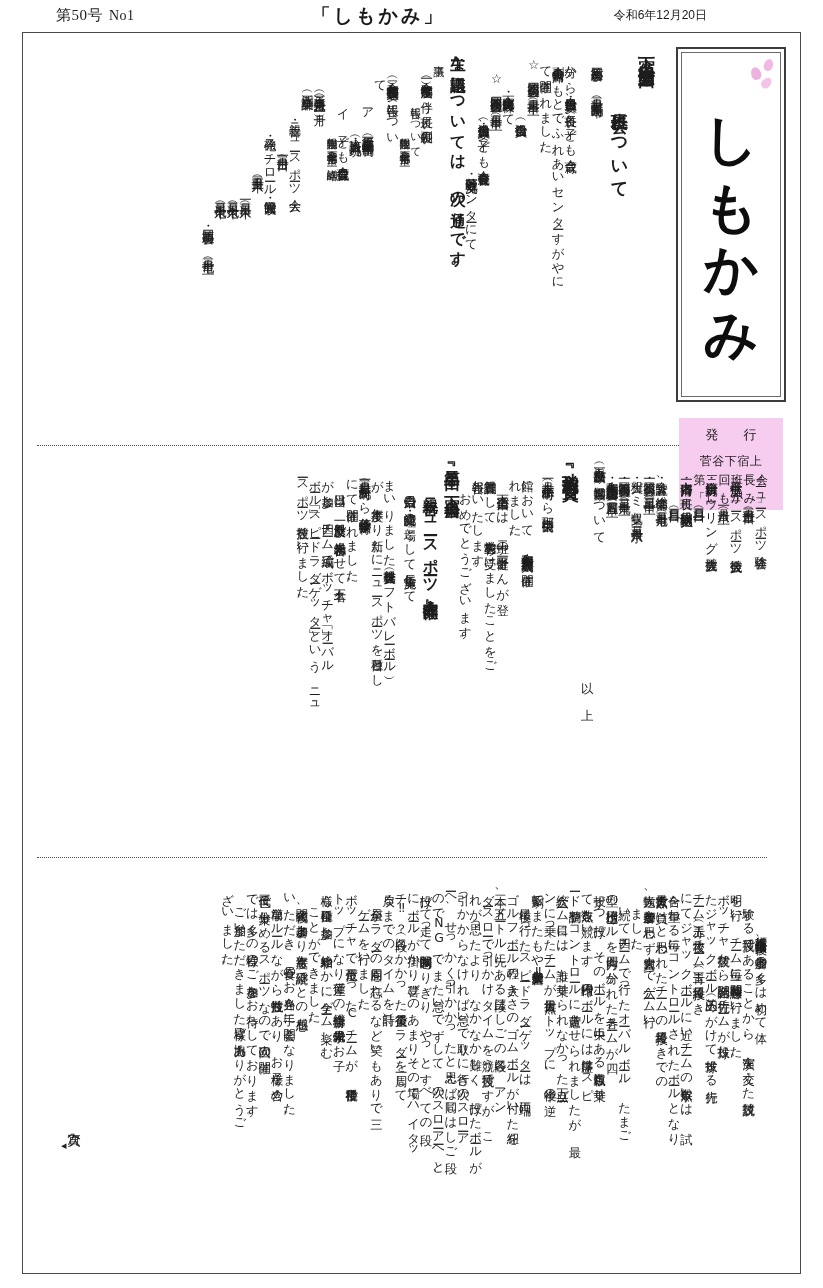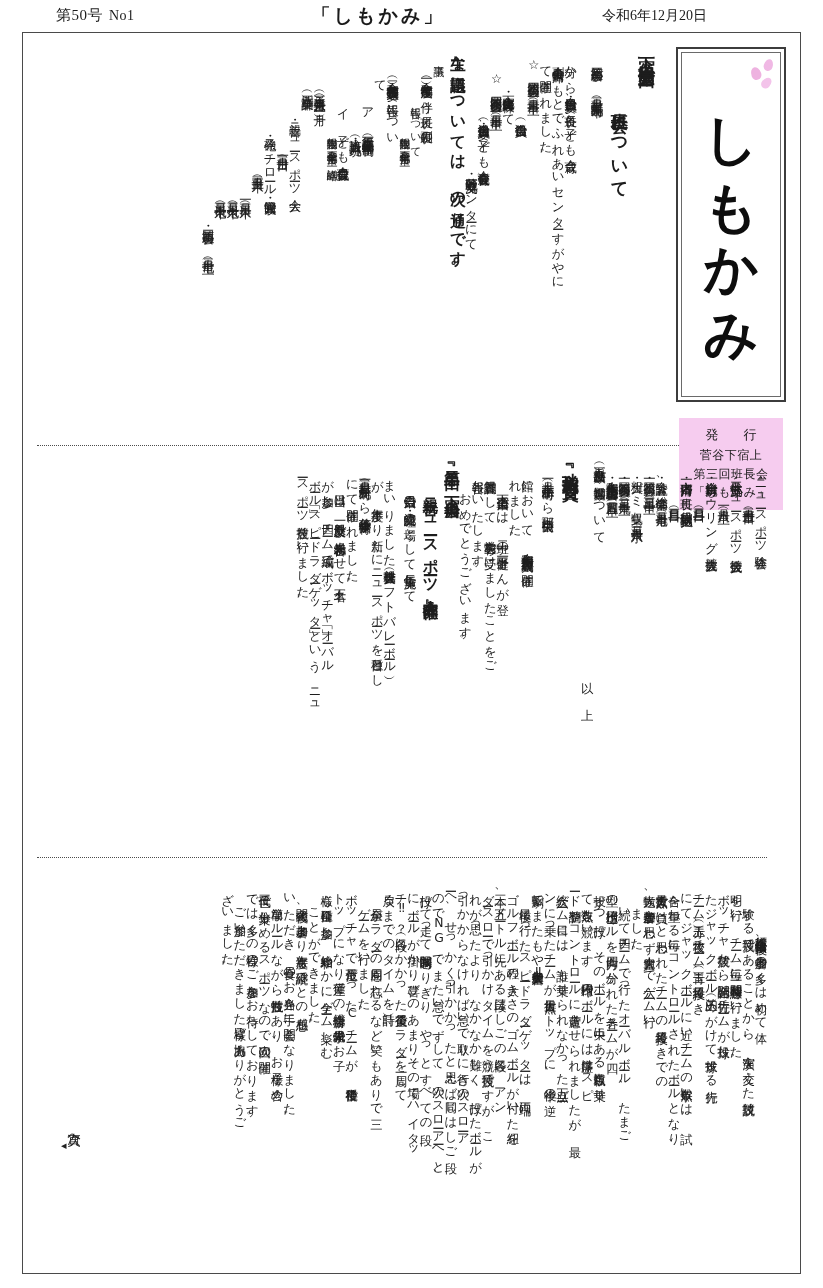--- a/index.html
+++ b/index.html
@@ -21,22 +21,22 @@
     font-family:"Liberation Serif","DejaVu Serif",serif;
     white-space:nowrap;
   }
   .topbar .issue .no{font-size:14px;margin-left:6px;}
   .topbar .maintitle{
     position:absolute;left:0;right:0;top:3px;text-align:center;
     font-size:19px;font-weight:bold;letter-spacing:3px;
   }
   .topbar .date{
     position:absolute;right:50px;top:7px;
-    font-size:14px;
-    font-family:Liberation Serif, serif;
+    font-size:12px;
+    font-family:Liberation Sans, sans-serif;
     white-space:nowrap;
   }
   
   .frame{
     position:absolute;left:22px;top:32px;
     width:779px;height:1242px;
     border:1px solid #4a4a4a;
     box-sizing:border-box;
     background:#fff;
   }
@@ -80,21 +80,21 @@
   
   .publisher{
     position:absolute;right:17px;top:385px;
     width:104px;height:92px;
     background:#f6ccef;
     box-sizing:border-box;
     padding-top:8px;
     text-align:center;
     font-family:"DejaVu Sans","Liberation Sans",sans-serif;
   }
-  .publisher .pb-h{font-size:13px;letter-spacing:6px;margin-bottom:2px;padding-left:6px;}
+  .publisher .pb-h{font-size:13px;letter-spacing:6px;margin-bottom:8px;padding-left:6px;}
   .publisher .pb-l{font-size:12px;line-height:1.55;letter-spacing:.5px;}
   
   .vsection{
     position:absolute;
     display:flex;flex-direction:row-reverse;
     align-items:flex-start;
   }
   #sec1{left:14px;top:10px;width:620px;height:395px;}
   #sec2{left:14px;top:424px;width:730px;height:392px;}
   #sec3{left:14px;top:838px;width:730px;height:392px;}

